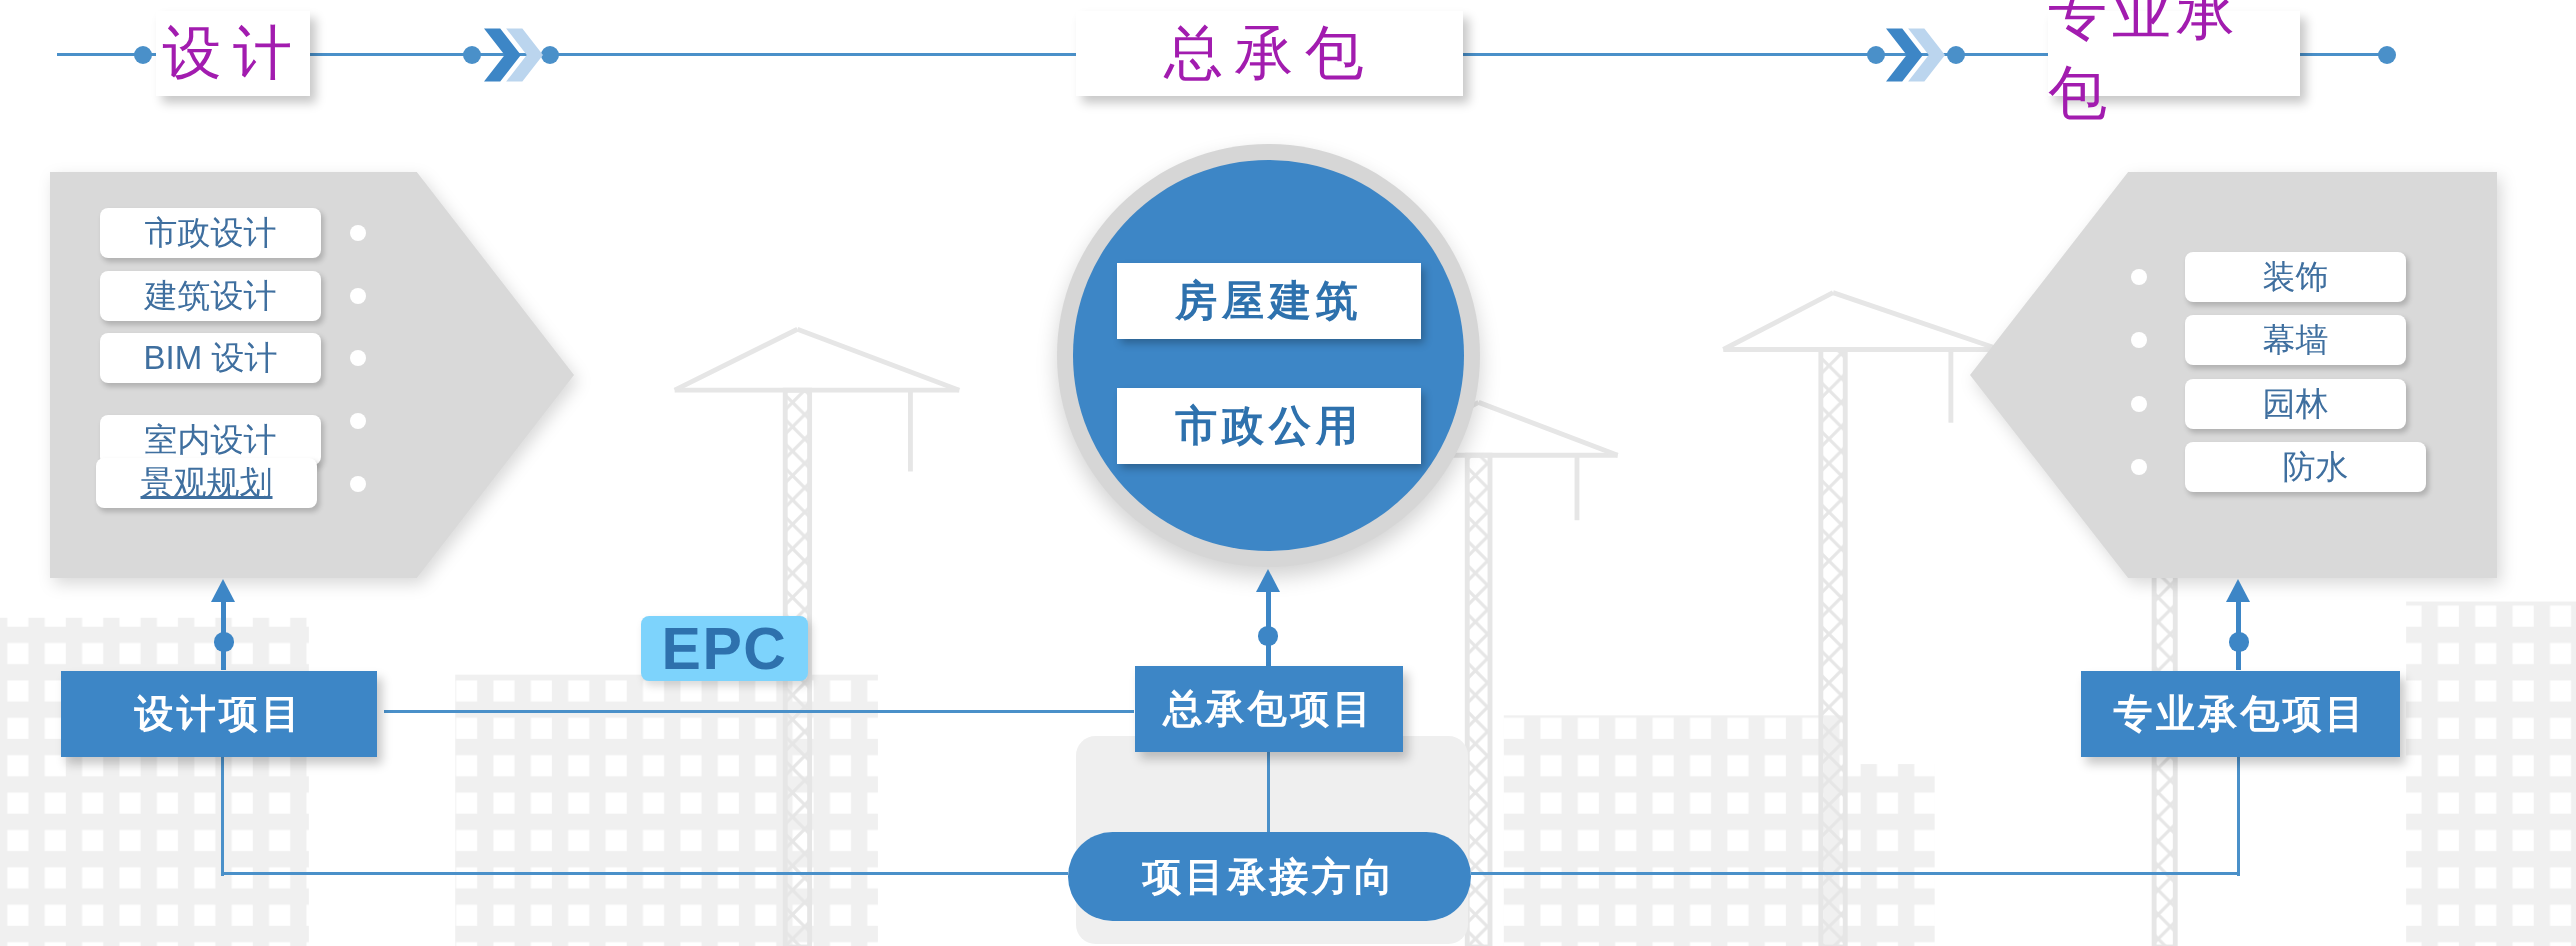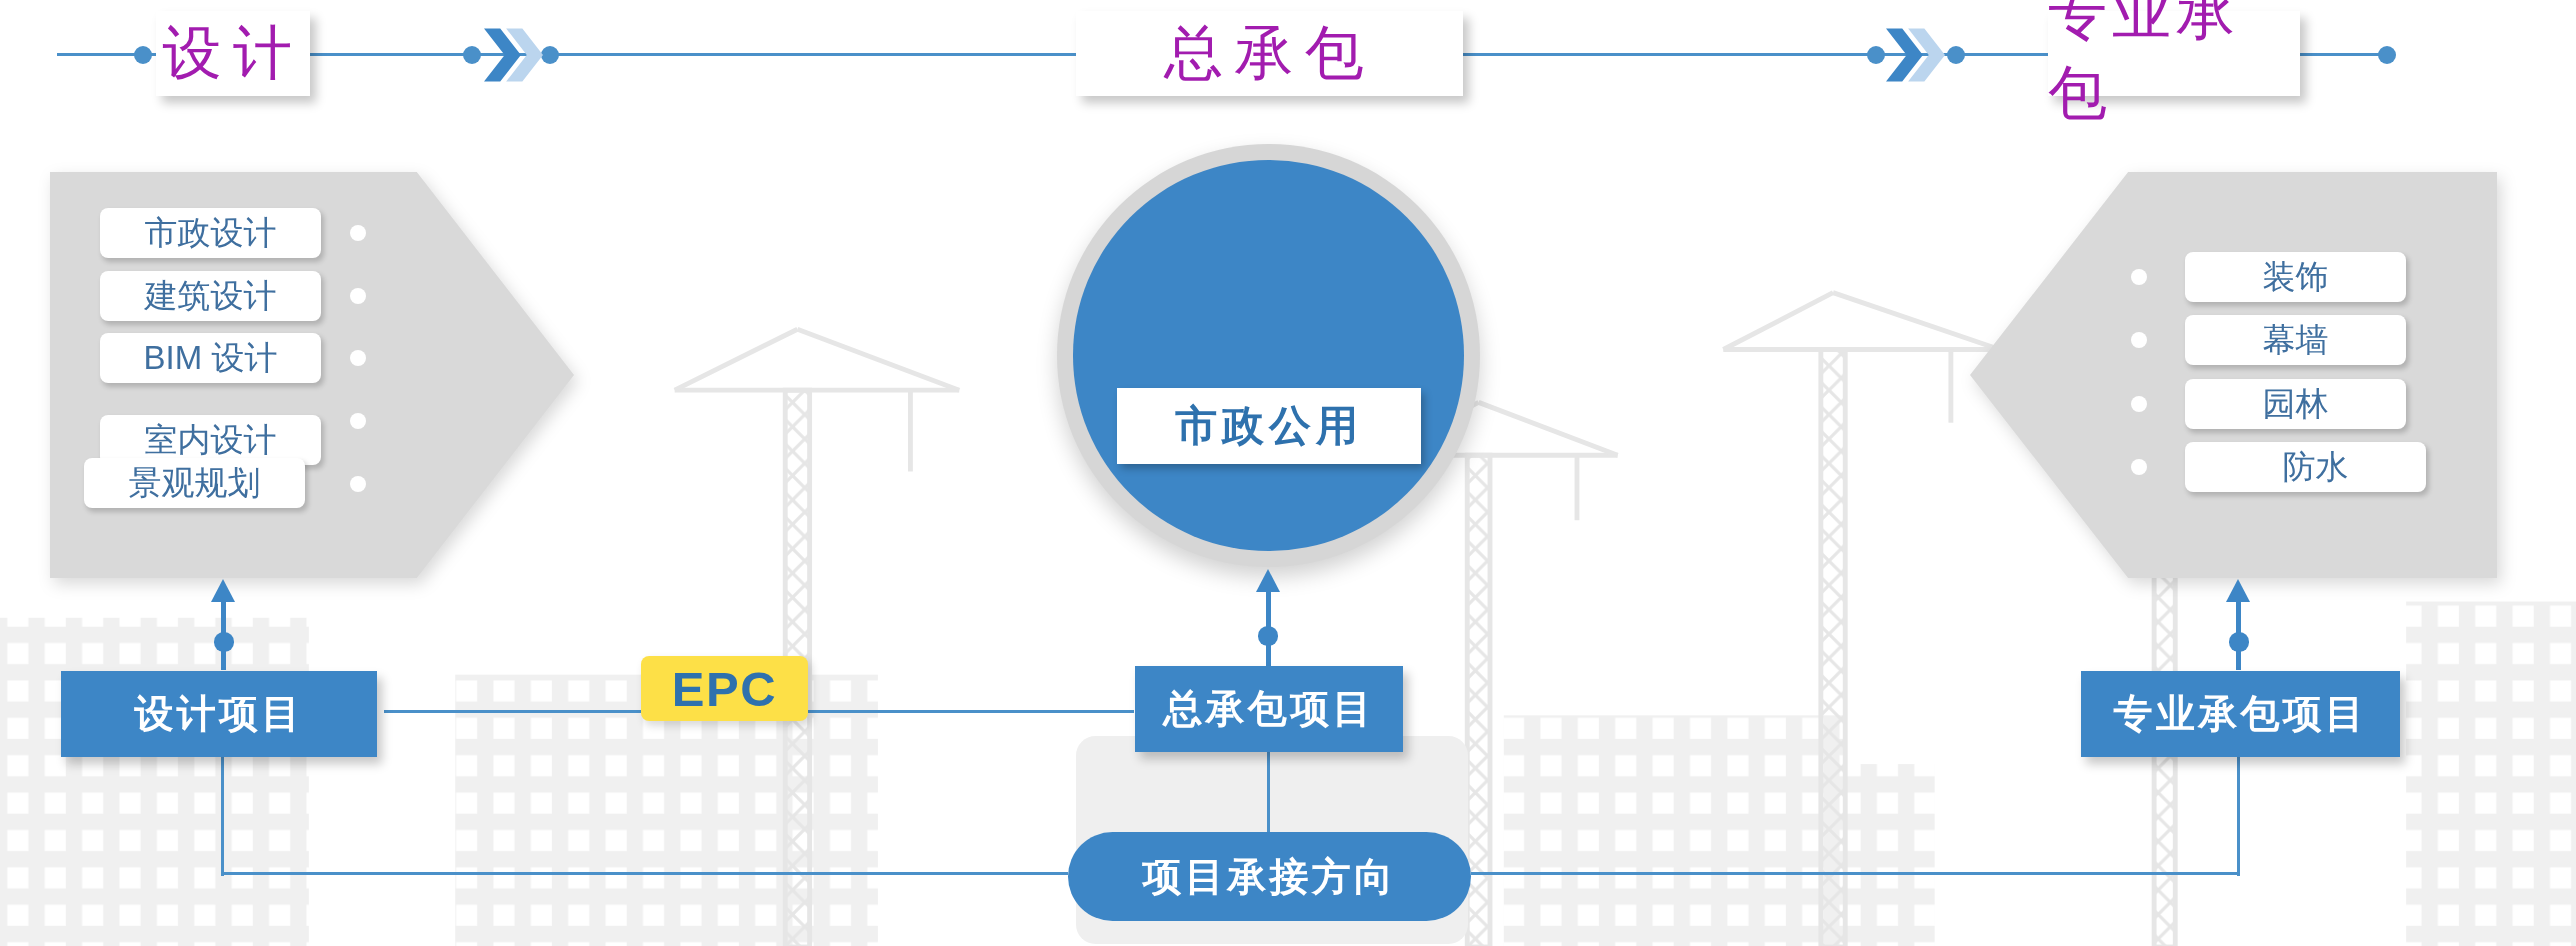--- a/index.html
+++ b/index.html
@@ -56,23 +56,23 @@
   .hline{height:3.3px;}
   .arrow-line{position:absolute;width:4.9px;background:#3d86c6;z-index:2;}
   .arrow-head{
     position:absolute;width:0;height:0;z-index:2;
     border-left:12.2px solid transparent;border-right:12.2px solid transparent;
     border-bottom:23px solid #3d86c6;
   }
   .arrow-dot{position:absolute;width:19.5px;height:19.5px;border-radius:50%;background:#3d86c6;z-index:3;}
   
   .epc-chip{
-    position:absolute;left:641px;top:656px;width:167px;height:65px;background:#fde047;border-radius:8.1px;z-index:3;
-    display:flex;align-items:center;justify-content:center;
-    color:#2e71ad;font-size:49px;font-weight:bold;letter-spacing:1.6px;
+    position:absolute;left:641px;top:616px;width:167px;height:65px;background:#7dd3fc;border-radius:8.1px;z-index:3;
+    display:flex;align-items:center;justify-content:center;
+    color:#2e71ad;font-size:59px;font-weight:bold;letter-spacing:1.6px;
     box-shadow:3.3px 4.1px 8.1px rgba(0,0,0,0.15);
   }
   .gray-panel{position:absolute;left:1076px;top:736px;width:392px;height:208px;background:#efefef;border-radius:19.5px;z-index:1;}
   .stadium{
     position:absolute;left:1068px;top:832px;width:403px;height:89px;background:#3d86c6;border-radius:49px;z-index:3;
     display:flex;align-items:center;justify-content:center;
     color:#ffffff;font-size:39px;font-weight:bold;letter-spacing:3.3px;
   }
 </style>
 </head>
@@ -142,30 +142,31 @@
   <div class="stage-card" style="left:1076px;width:387px;">总承包</div>
   <div class="stage-card" style="left:2048px;width:252px;letter-spacing:4.9px;">专业承包</div>
 
   <div class="shape-wrap" style="left:50px;top:172px;width:524px;height:406px;">
     <div class="shape left"></div>
   </div>
   <div class="pill" style="left:100px;top:208px;">市政设计</div>
   <div class="pill" style="left:100px;top:271px;">建筑设计</div>
   <div class="pill" style="left:100px;top:333px;">BIM 设计</div>
   <div class="pill" style="left:100px;top:415px;text-align:center;">室内设计</div>
-  <div class="pill" style="left:84px;top:458px;">景观规划</div>
+  <div class="pill" style="left:96px;top:458px;text-decoration:underline;">景观规划</div>
   <div class="pdot" style="left:350px;top:225px;"></div>
   <div class="pdot" style="left:350px;top:288px;"></div>
   <div class="pdot" style="left:350px;top:350px;"></div>
   <div class="pdot" style="left:350px;top:413px;"></div>
   <div class="pdot" style="left:350px;top:476px;"></div>
 
   <div class="circle-outer">
     <div class="circle-inner"></div>
   </div>
+  <div class="badge" style="top:263px;">房屋建筑</div>
   <div class="badge" style="top:388px;">市政公用</div>
 
   <div class="shape-wrap" style="left:1970px;top:172px;width:527px;height:406px;">
     <div class="shape right"></div>
   </div>
   <div class="pill" style="left:2185px;top:252px;">装饰</div>
   <div class="pill" style="left:2185px;top:315px;">幕墙</div>
   <div class="pill" style="left:2185px;top:379px;">园林</div>
   <div class="pill" style="left:2185px;top:442px;padding-left:20px;">防水</div>
   <div class="pdot" style="left:2131px;top:269px;"></div>

